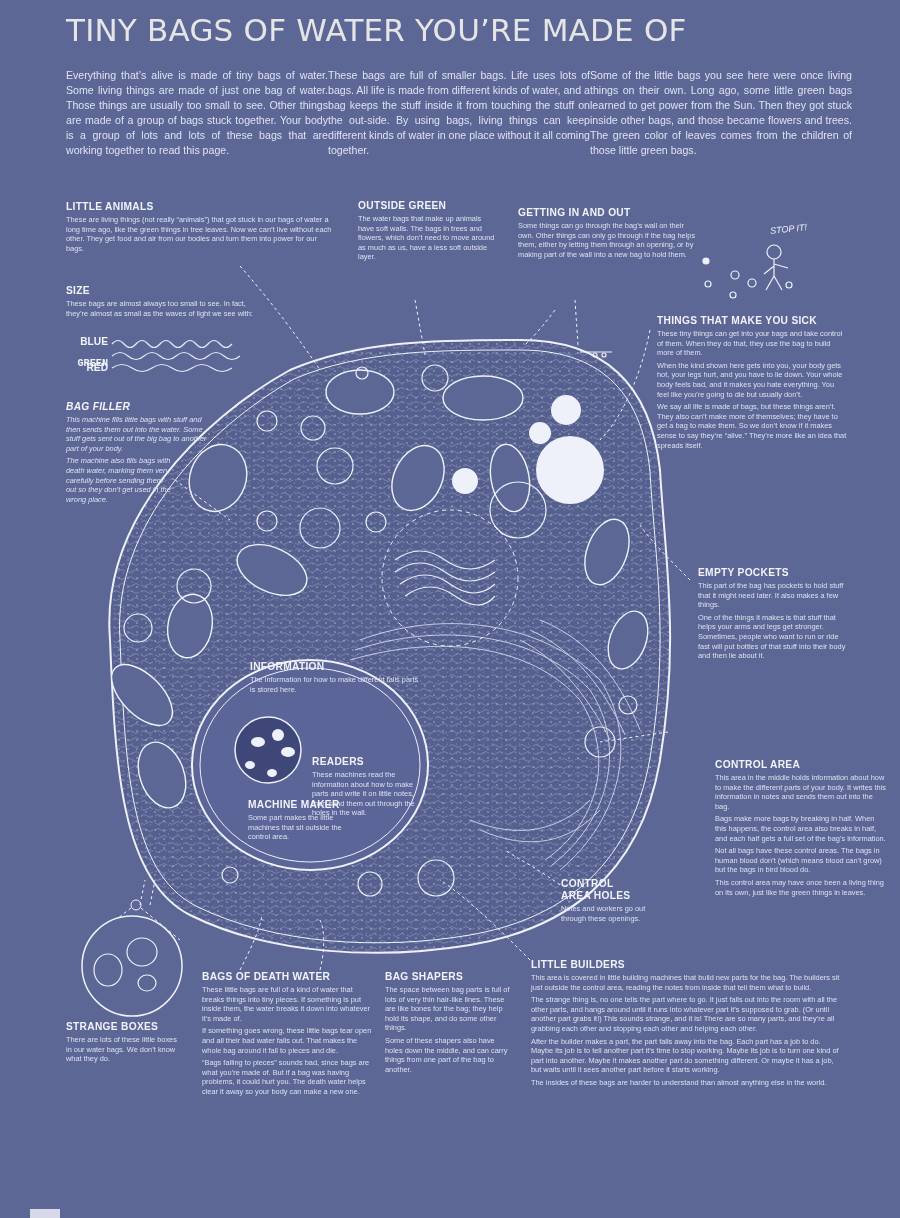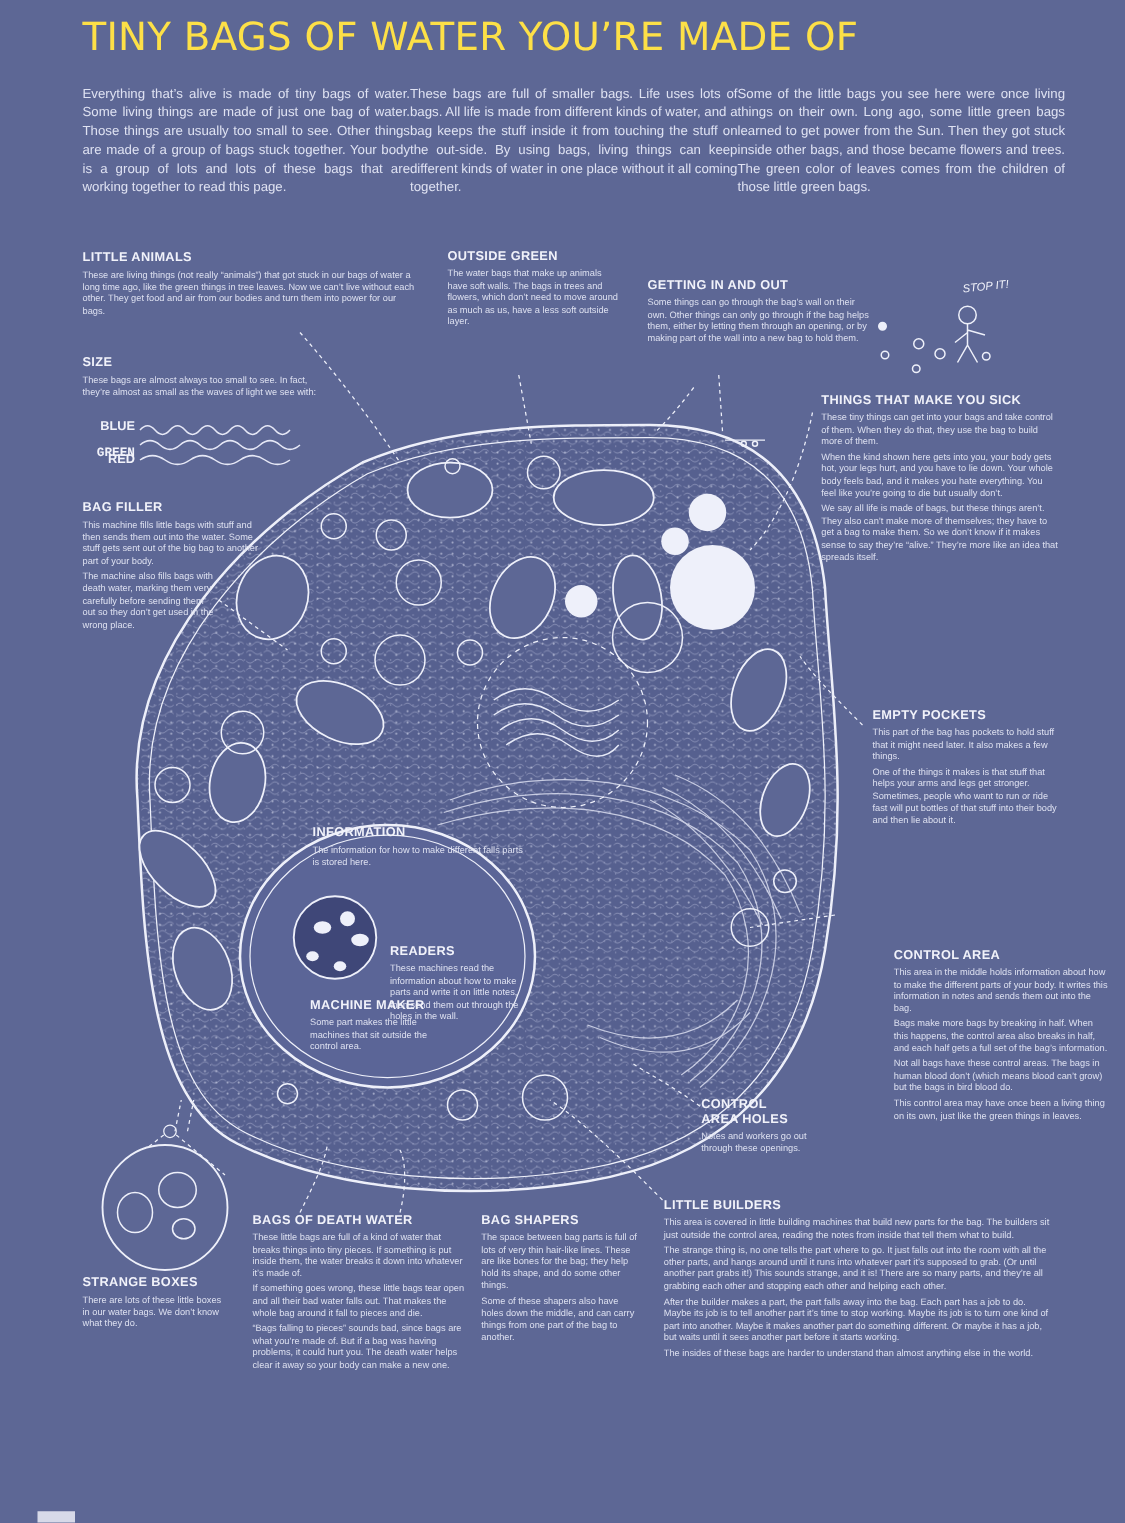--- a/index.html
+++ b/index.html
@@ -5,21 +5,21 @@
   html, body { margin:0; padding:0; }
   body {
     width:900px; height:1218px; overflow:hidden; position:relative;
     background:#5d6795;
     font-family:"Liberation Sans", sans-serif;
     color:#e8eaf6;
   }
   .title {
     position:absolute; left:66px; top:12px; margin:0;
     font-family:"DejaVu Sans", sans-serif; font-weight:normal;
-    font-size:31px; letter-spacing:0.2px; color:#fde047;
+    font-size:31px; letter-spacing:0.2px; color:#e5e5e5;
   }
   .intro {
     position:absolute; top:68px; width:262px;
     font-size:10.6px; line-height:15.1px; color:#dfe2f2;
     text-align:justify; margin:0;
   }
   .lbl { position:absolute; font-size:7.4px; line-height:9.6px; color:#dde0f0; }
   .lbl h3 {
     margin:0 0 2px 0; font-size:10.2px; font-weight:bold; letter-spacing:0.3px;
     color:#f1f2fa; line-height:12px;
@@ -186,34 +186,34 @@
 </div>
 <div class="wave-label" style="left:62px; top:336px;">BLUE</div>
 <div class="wave-label" style="left:62px; top:358px;font-family:Liberation Mono, monospace;">GREEN</div>
 <div class="wave-label" style="left:62px; top:362px;">RED</div>
 
 <div class="lbl" style="left:358px; top:200px; width:140px;">
   <h3>OUTSIDE GREEN</h3>
   <p>The water bags that make up animals have soft walls. The bags in trees and flowers, which don’t need to move around as much as us, have a less soft outside layer.</p>
 </div>
 
-<div class="lbl" style="left:518px; top:223px; width:178px;">
+<div class="lbl" style="left:518px; top:207px; width:178px;">
   <h3>GETTING IN AND OUT</h3>
   <p>Some things can go through the bag’s wall on their own. Other things can only go through if the bag helps them, either by letting them through an opening, or by making part of the wall into a new bag to hold them.</p>
 </div>
 <div class="stop-it">STOP IT!</div>
 
 <div class="lbl" style="left:657px; top:315px; width:190px;">
   <h3>THINGS THAT MAKE YOU SICK</h3>
   <p>These tiny things can get into your bags and take control of them. When they do that, they use the bag to build more of them.</p>
   <p>When the kind shown here gets into you, your body gets hot, your legs hurt, and you have to lie down. Your whole body feels bad, and it makes you hate everything. You feel like you’re going to die but usually don’t.</p>
   <p>We say all life is made of bags, but these things aren’t. They also can’t make more of themselves; they have to get a bag to make them. So we don’t know if it makes sense to say they’re “alive.” They’re more like an idea that spreads itself.</p>
 </div>
 
-<div class="lbl" style="left:66px; top:401px; width:150px;">
+<div class="lbl" style="left:66px; top:401px; width:150px;font-style:italic;">
   <h3>BAG FILLER</h3>
   <p>This machine fills little bags with stuff and then sends them out into the water. Some stuff gets sent out of the big bag to another part of your body.</p>
   <p style="width:108px;">The machine also fills bags with death water, marking them very carefully before sending them out so they don’t get used in the wrong place.</p>
 </div>
 
 <div class="lbl" style="left:698px; top:567px; width:150px;">
   <h3>EMPTY POCKETS</h3>
   <p>This part of the bag has pockets to hold stuff that it might need later. It also makes a few things.</p>
   <p>One of the things it makes is that stuff that helps your arms and legs get stronger. Sometimes, people who want to run or ride fast will put bottles of that stuff into their body and then lie about it.</p>
 </div>

